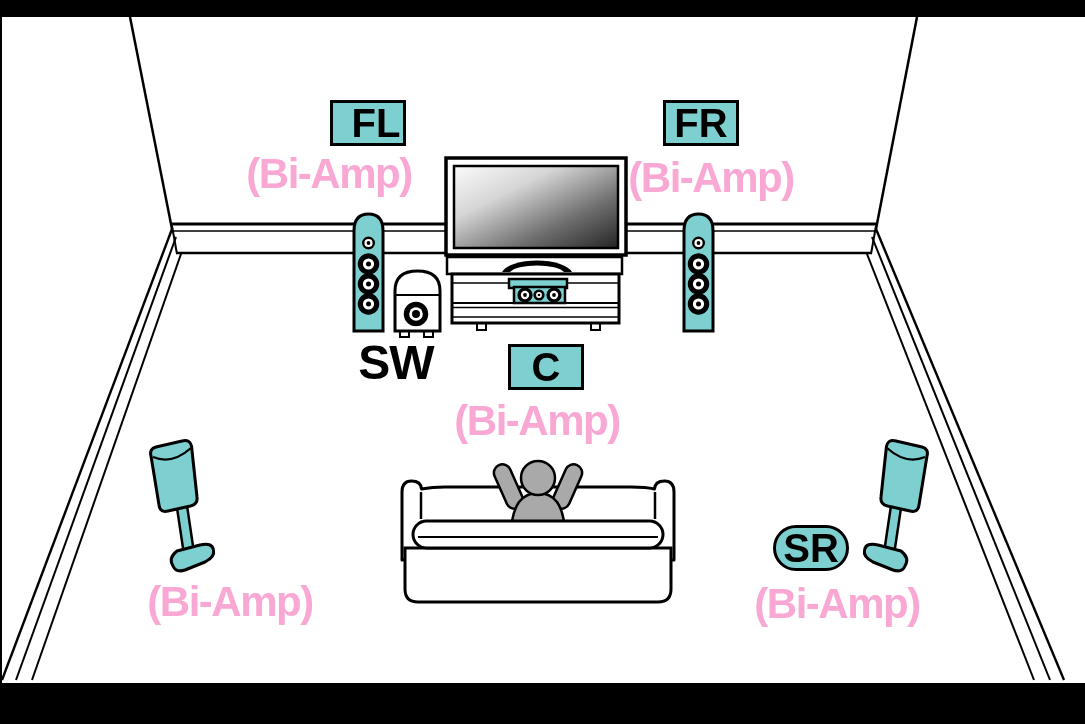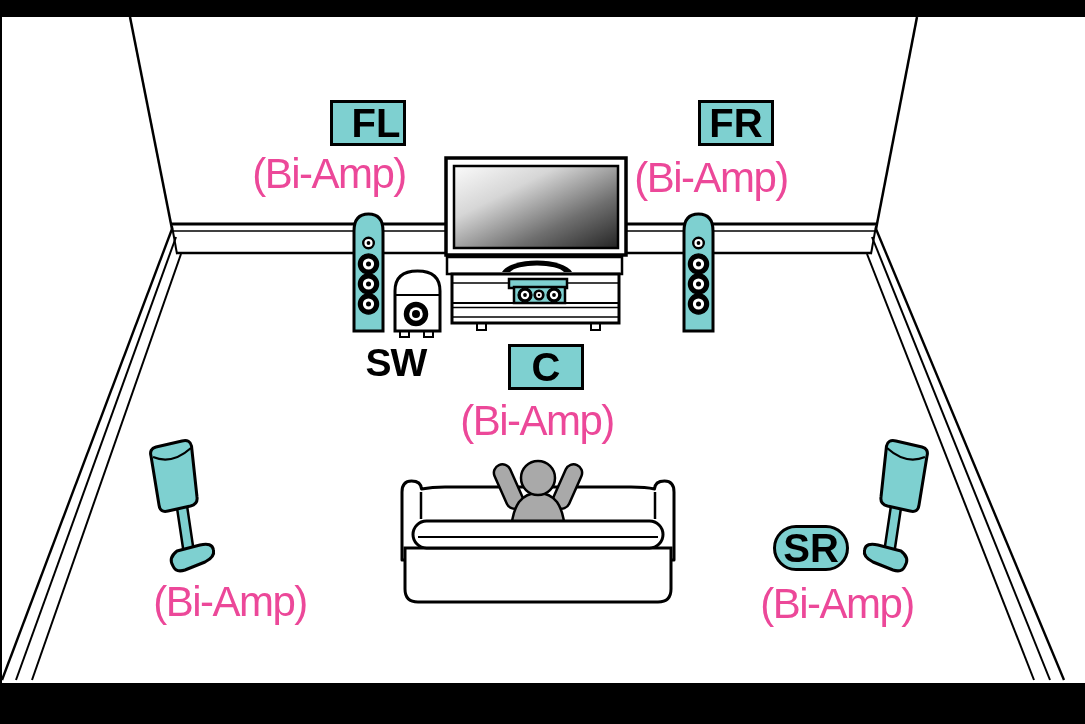--- a/index.html
+++ b/index.html
@@ -3,23 +3,23 @@
 <meta charset="utf-8">
 <style>
   html,body{margin:0;padding:0;background:#000;}
   #stage{position:relative;width:1085px;height:724px;background:#000;overflow:hidden;
          font-family:"Liberation Sans","DejaVu Sans",sans-serif;}
   #room-svg{position:absolute;left:0;top:0;}
   .tag{position:absolute;box-sizing:border-box;width:76px;height:46px;
        background:#7ED0D0;border:3px solid #000;color:#000;
        font-weight:bold;font-size:40px;line-height:41px;text-align:center;
        letter-spacing:0px;}
-  .note{position:absolute;color:#ec4899;font-weight:normal;font-size:42px;line-height:46px;
+  .note{position:absolute;color:#f9a8d4;font-weight:bold;font-size:42px;line-height:46px;
         letter-spacing:-1.5px;white-space:nowrap;transform:translateX(-50%);}
-  .sw-label{position:absolute;color:#000;font-weight:bold;font-size:39px;line-height:43px;
+  .sw-label{position:absolute;color:#000;font-weight:bold;font-size:48px;line-height:43px;
         letter-spacing:-1px;white-space:nowrap;transform:translateX(-50%);}
 </style>
 </head>
 <body>
 
 <div id="stage">
 
   <svg id="room-svg" width="1085" height="724" viewBox="0 0 1085 724">
     <defs>
       <linearGradient id="scr" x1="0" y1="0" x2="1" y2="1">
@@ -148,21 +148,21 @@
 
     <g stroke="#000">
       <path d="M901 508 L891 505.5 L883.5 556 L893.5 558 Z" fill="#7ED0D0" stroke-width="2.5"></path>
       <path d="M905 566 Q910 558 901 551 L878 545 Q866 542 864.5 550 Q863 557 873 562 L893 570 Q902 573 905 566 Z" fill="#7ED0D0" stroke-width="3" stroke-linejoin="round"></path>
       <path d="M927 456 Q929 449 922 447 L896 441 Q888 439 886.5 446 L881 497 Q880 504 887.5 506 L910 511 Q918 513 919 505 Z" fill="#7ED0D0" stroke-width="3" stroke-linejoin="round"></path>
       <path d="M925 457 Q906 465 887 448" fill="none" stroke-width="2.2"></path>
     </g>
   </svg>
 
   <div class="tag" style="left:330px;top:100px;padding-left:16px;">FL</div>
-  <div class="tag" style="left:698px;top:100px;">FR</div>
+  <div class="tag" style="left:663px;top:100px;">FR</div>
   <div class="tag" style="left:508px;top:344px;">C</div>
   <div class="tag" style="left:773px;top:525px;border-radius:23px;">SR</div>
 
   <div class="sw-label" style="left:396px;top:341px;">SW</div>
 
   <div class="note" style="left:329px;top:151px;">(Bi-Amp)</div>
   <div class="note" style="left:711px;top:155px;">(Bi-Amp)</div>
   <div class="note" style="left:537px;top:398px;">(Bi-Amp)</div>
   <div class="note" style="left:230px;top:579px;">(Bi-Amp)</div>
   <div class="note" style="left:837px;top:581px;">(Bi-Amp)</div>

